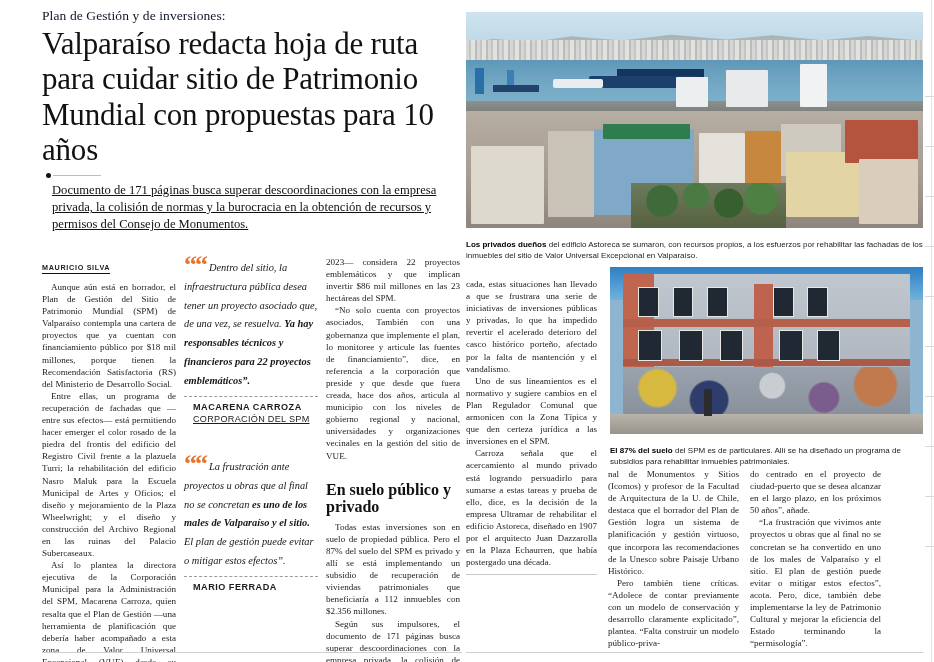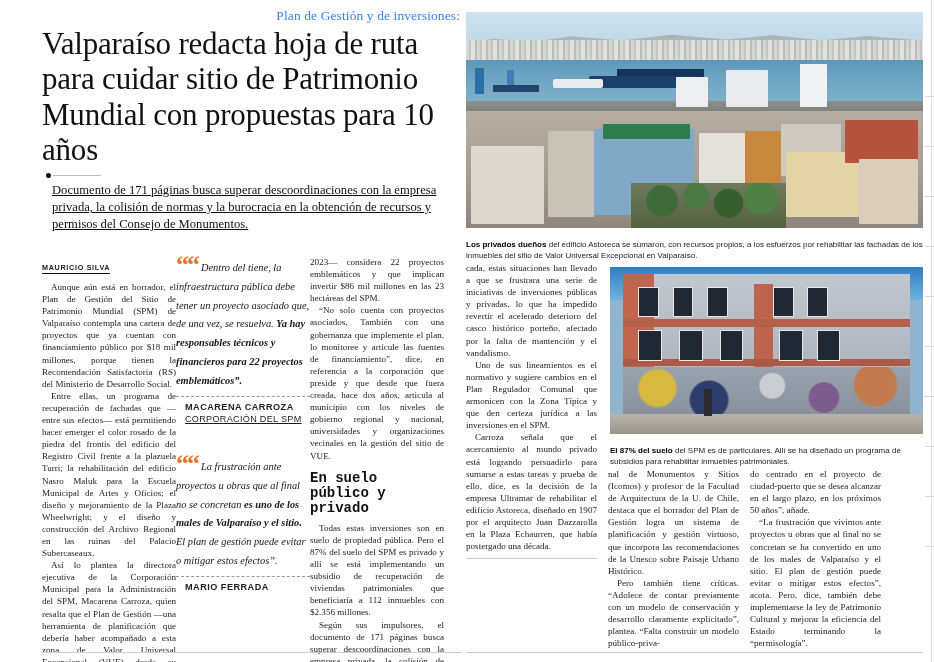--- a/index.html
+++ b/index.html
@@ -14,58 +14,57 @@
   .grid-lines{position:absolute;inset:0;pointer-events:none;}
   .grid-lines .h{position:absolute;left:925px;right:0;height:1px;background:#d8d8d8;}
   .grid-lines .v{position:absolute;top:0;bottom:0;width:1px;background:#e2e2e2;}
 
   .page{position:absolute;left:0;top:0;width:934px;height:662px;}
 
   
   .left-zone{position:absolute;left:42px;top:8px;width:418px;}
 
   .kicker{
-    font-size:13.5px;letter-spacing:.1px;color:#3b82f6;
-    margin:0 0 2px 0;font-family:"Liberation Serif",serif;text-align:right;
+    font-size:13.5px;letter-spacing:.1px;color:#0f172a;
+    margin:0 0 2px 0;font-family:"Liberation Serif",serif;
   }
   .headline{
     font-size:31px;line-height:1.14;font-weight:400;
     letter-spacing:-.2px;color:#111;margin:2px 0 6px 0;
     font-family:"Liberation Serif",serif;
   }
   .bullet-rule{display:flex;align-items:center;gap:0;margin:4px 0 4px 4px;}
   .bullet-rule .dot{width:5px;height:5px;border-radius:50%;background:#111;}
   .bullet-rule .line{height:1px;width:48px;background:#bdbdbd;margin-left:2px;}
 
   .lead{
     font-size:12.6px;line-height:1.33;color:#111;margin:0 0 10px 10px;
     width:404px;
     text-decoration:underline;
   }
 
   
   .cols3{position:absolute;left:42px;top:256px;width:420px;height:400px;
-         display:flex;}
+         display:flex;gap:8px;}
   .col{width:134px;}
   .byline{
     font-family:"Liberation Sans",sans-serif;
     font-size:7.2px;font-weight:700;letter-spacing:.7px;
     color:#222;border-bottom:1px solid #111;display:inline-block;
     padding-bottom:1px;margin-bottom:7px;
   }
   .col p{
     font-size:9.1px;line-height:1.33;margin:0;text-align:justify;
     text-indent:9px;color:#1c1c1c;
     hyphens:auto;-webkit-hyphens:auto;
   }
   .col p.noindent{text-indent:0;}
   .subhead{
-    font-size:14px;font-weight:700;line-height:1.1;margin:9px 0 5px 0;
+    font-size:16px;font-weight:700;line-height:1.1;margin:19px 0 5px 0;
     color:#111;
-    font-family:Liberation Mono, monospace;
   }
 
   
   .quote{margin:0 0 2px 0;}
   .qmark{
     color:#e8732a;font-size:26px;line-height:.7;font-weight:700;
     font-family:"Liberation Serif",serif;letter-spacing:-2px;
     display:inline-block;vertical-align:-2px;margin-right:3px;
   }
   .qtext{
@@ -195,21 +194,21 @@
       <div class="byline">
         <span>MAURICIO SILVA</span>
       </div>
       <p>Aunque aún está en borrador, el Plan de Gestión del Sitio de Patrimonio Mundial (SPM) de Valparaíso contempla una cartera de proyectos que ya cuentan con financiamiento público por $18 mil millones, porque tienen la Recomendación Satisfactoria (RS) del Ministerio de Desarrollo Social.</p>
       <p>Entre ellas, un programa de recuperación de fachadas que —entre sus efectos— está permitiendo hacer emerger el color rosado de la piedra del frontis del edificio del Registro Civil frente a la plazuela Turri; la rehabilitación del edificio Nasro Maluk para la Escuela Municipal de Artes y Oficios; el diseño y mejoramiento de la Plaza Wheelwright; y el diseño y construcción del Archivo Regional en las ruinas del Palacio Subercaseaux.</p>
       <p>Así lo plantea la directora ejecutiva de la Corporación Municipal para la Administración del SPM, Macarena Carroza, quien resalta que el Plan de Gestión —una herramienta de planificación que debería haber acompañado a esta zona de Valor Universal Excepcional (VUE) desde su declaratoria, en junio de</p>
     </div>
 
     <div class="col">
       <div class="quote">
-        <span class="qmark">““</span><span class="qtext">Dentro del tiene, la infraestructura pública debe tener un proyecto asociado que, de una vez, se resuelva. </span><b class="qtext">Ya hay responsables técnicos y financieros para 22 proyectos emblemáticos”.</b>
+        <span class="qmark">““</span><span class="qtext">Dentro del sitio, la infraestructura pública desea tener un proyecto asociado que, de una vez, se resuelva. </span><b class="qtext">Ya hay responsables técnicos y financieros para 22 proyectos emblemáticos”.</b>
       </div>
       <div class="qdivider"></div>
       <p class="qname">MACARENA CARROZA</p>
       <p class="qrole">CORPORACIÓN DEL SPM</p>
 
       <div class="quote" style="margin-top:30px">
         <span class="qmark">““</span><span class="qtext">La frustración ante proyectos u obras que al final no se concretan </span><b class="qtext">es uno de los males de Valparaíso y el sitio.</b><span class="qtext"> El plan de gestión puede evitar o mitigar estos efectos”.</span>
       </div>
       <div class="qdivider"></div>
       <p class="qname">MARIO FERRADA</p>
@@ -279,21 +278,21 @@
     <div class="ph f-street"></div>
     <div class="ph f-person"></div>
   </div>
 
   <p class="caption" id="caption-second">
     <b>El 87% del suelo</b><span> del SPM es de particulares. Allí se ha diseñado un programa de subsidios para rehabilitar inmuebles patrimoniales.</span>
   </p>
 
   <div class="cols-br">
 
-    <div class="br-col" style="left:0;top:0;width:131px;">
+    <div class="br-col" style="left:0;top:16px;width:131px;">
       <p class="noindent">cada, estas situaciones han llevado a que se frustrara una serie de iniciativas de inversiones públicas y privadas, lo que ha impedido revertir el acelerado deterioro del casco histórico porteño, afectado por la falta de mantención y el vandalismo.</p>
       <p>Uno de sus lineamientos es el normativo y sugiere cambios en el Plan Regulador Comunal que armonicen con la Zona Típica y que den certeza jurídica a las inversiones en el SPM.</p>
       <p>Carroza señala que el acercamiento al mundo privado está logrando persuadirlo para sumarse a estas tareas y prueba de ello, dice, es la decisión de la empresa Ultramar de rehabilitar el edificio Astoreca, diseñado en 1907 por el arquitecto Juan Dazzarolla en la Plaza Echaurren, que había postergado una década.</p>
       <div class="hr-thin"></div>
 
     </div>
 
     <div class="br-col" style="left:142px;top:206px;width:131px;">
       <p class="noindent">nal de Monumentos y Sitios (Icomos) y profesor de la Facultad de Arquitectura de la U. de Chile, destaca que el borrador del Plan de Gestión logra un sistema de planificación y gestión virtuoso, que incorpora las recomendaciones de la Unesco sobre Paisaje Urbano Histórico.</p>
       <p>Pero también tiene críticas. “Adolece de contar previamente con un modelo de conservación y desarrollo claramente explicitado”, plantea. “Falta construir un modelo público-priva-</p>

